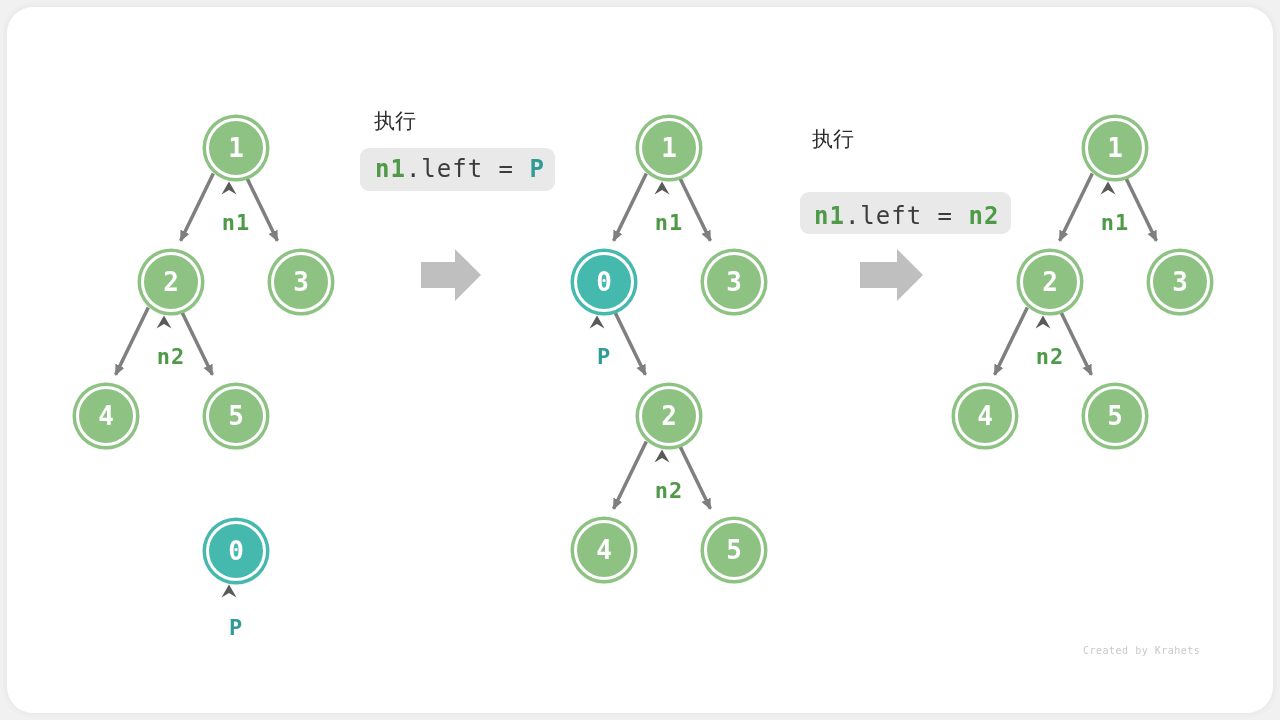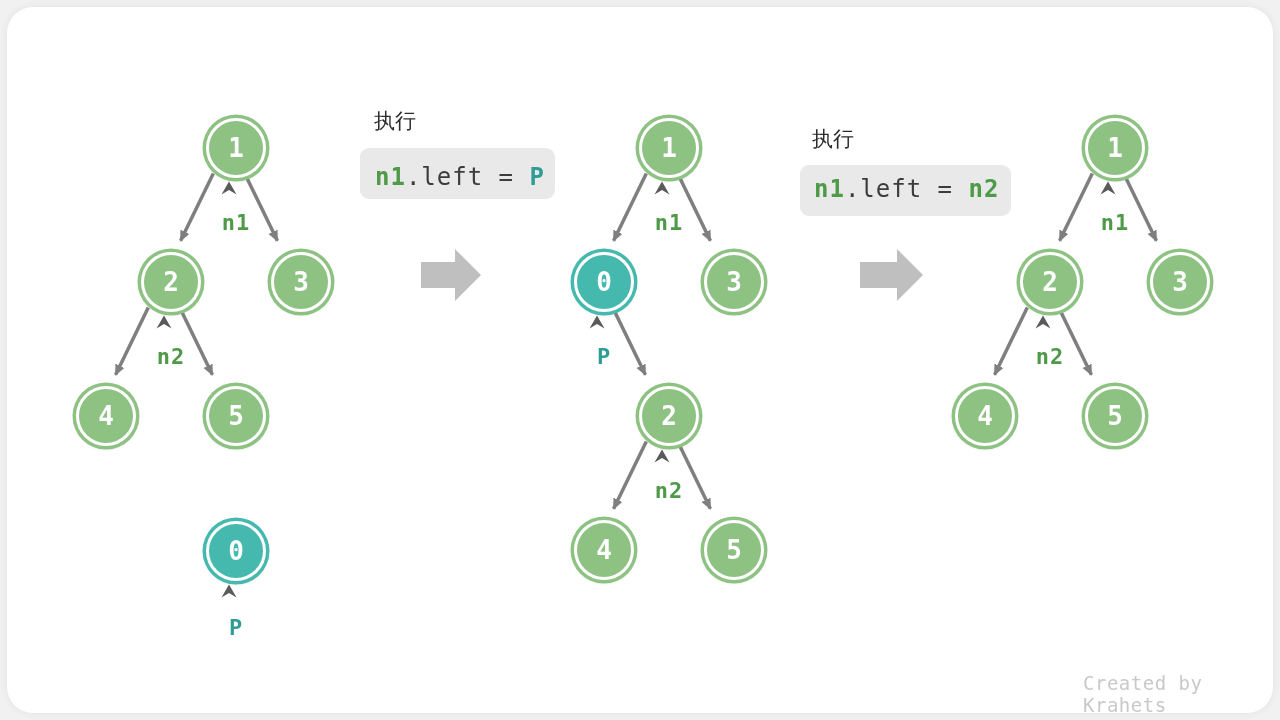--- a/index.html
+++ b/index.html
@@ -12,27 +12,27 @@
         transform:translate(-50%,-50%);}
   .node.green{background:#8dc283;box-shadow:0 0 0 3.5px #8dc283, 0 2px 4px rgba(0,0,0,0.18);}
   .node.teal{background:#45b9ae;box-shadow:0 0 0 3.5px #45b9ae, 0 2px 4px rgba(0,0,0,0.18);}
   .ptr{position:absolute;transform:translate(-50%,-50%);
        font-family:"DejaVu Sans Mono",monospace;font-weight:bold;font-size:22px;letter-spacing:1px;}
   .ptr.green{color:#4f9a48;}
   .ptr.teal{color:#2f9d96;}
   .exec{position:absolute;font-size:21px;color:#2b2b2b;font-family:"DejaVu Sans",sans-serif;}
   .codebox{position:absolute;background:#e9e9e9;border-radius:9px;color:#3c3c3c;
            font-family:"DejaVu Sans Mono",monospace;font-size:24px;letter-spacing:1px;}
-  .codebox.two{padding:12px 10px 4px 15px;}
-  .codebox.one{padding:7px 12px 9px 14px;}
+  .codebox.two{padding:4px 10px 4px 15px;}
+  .codebox.one{padding:7px 12px 0 14px;margin-top:27px;}
   .codeline{line-height:35px;white-space:pre;}
   .tk-g{color:#4f9a48;font-weight:bold;}
   .tk-t{color:#2f9d96;font-weight:bold;}
-  .watermark{position:absolute;left:1076px;top:665px;font-family:"DejaVu Sans Mono",monospace;
-             font-size:19px;letter-spacing:0.5px;color:#c9c9c9;}
+  .watermark{position:absolute;left:1076px;top:638px;font-family:"DejaVu Sans Mono",monospace;
+             font-size:10px;letter-spacing:0.5px;color:#c9c9c9;}
 </style>
 </head>
 <body>
 
 <div class="card">
 
   <svg class="edges" width="1266" height="706" viewBox="7 7 1266 706">
     <defs>
       <marker id="ah" markerUnits="userSpaceOnUse" markerWidth="14" markerHeight="12" refX="10" refY="5" orient="auto">
         <path d="M0,0 L11,5 L0,10 Z" fill="#7f7f7f"></path>

